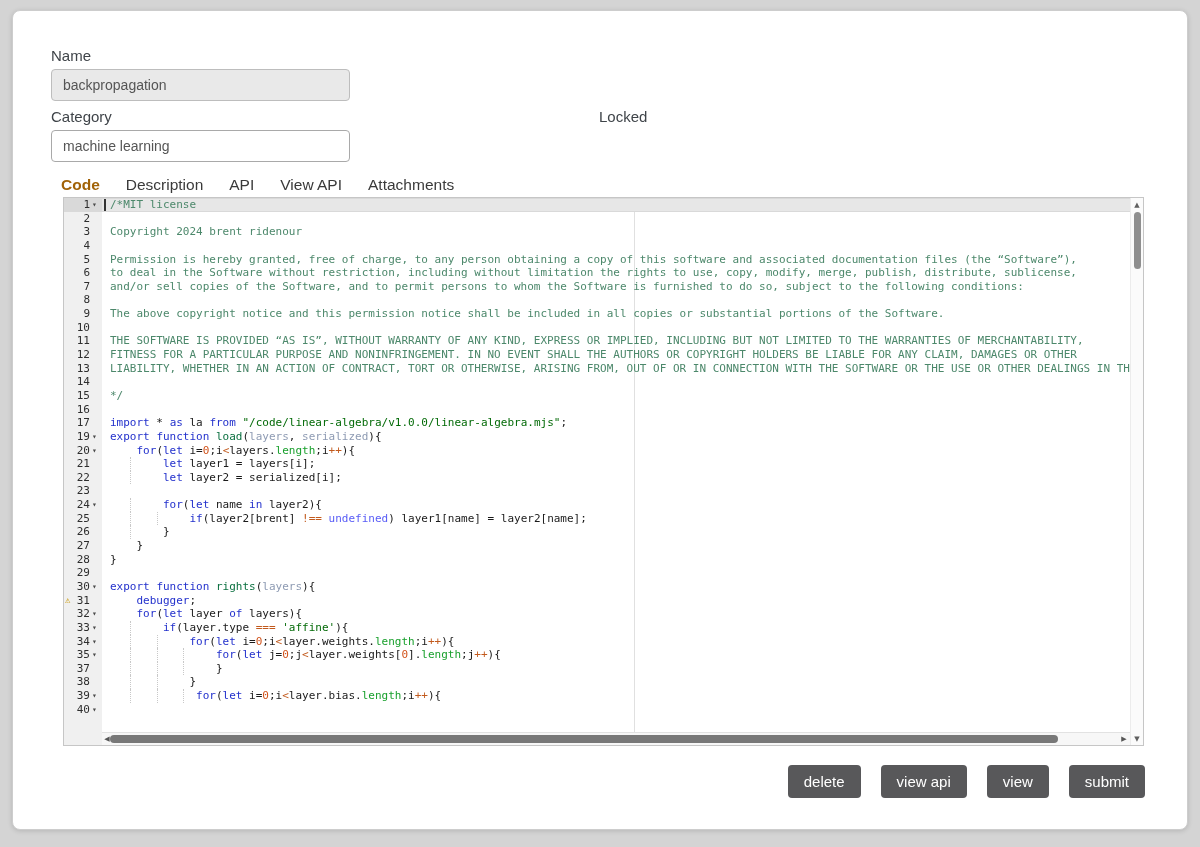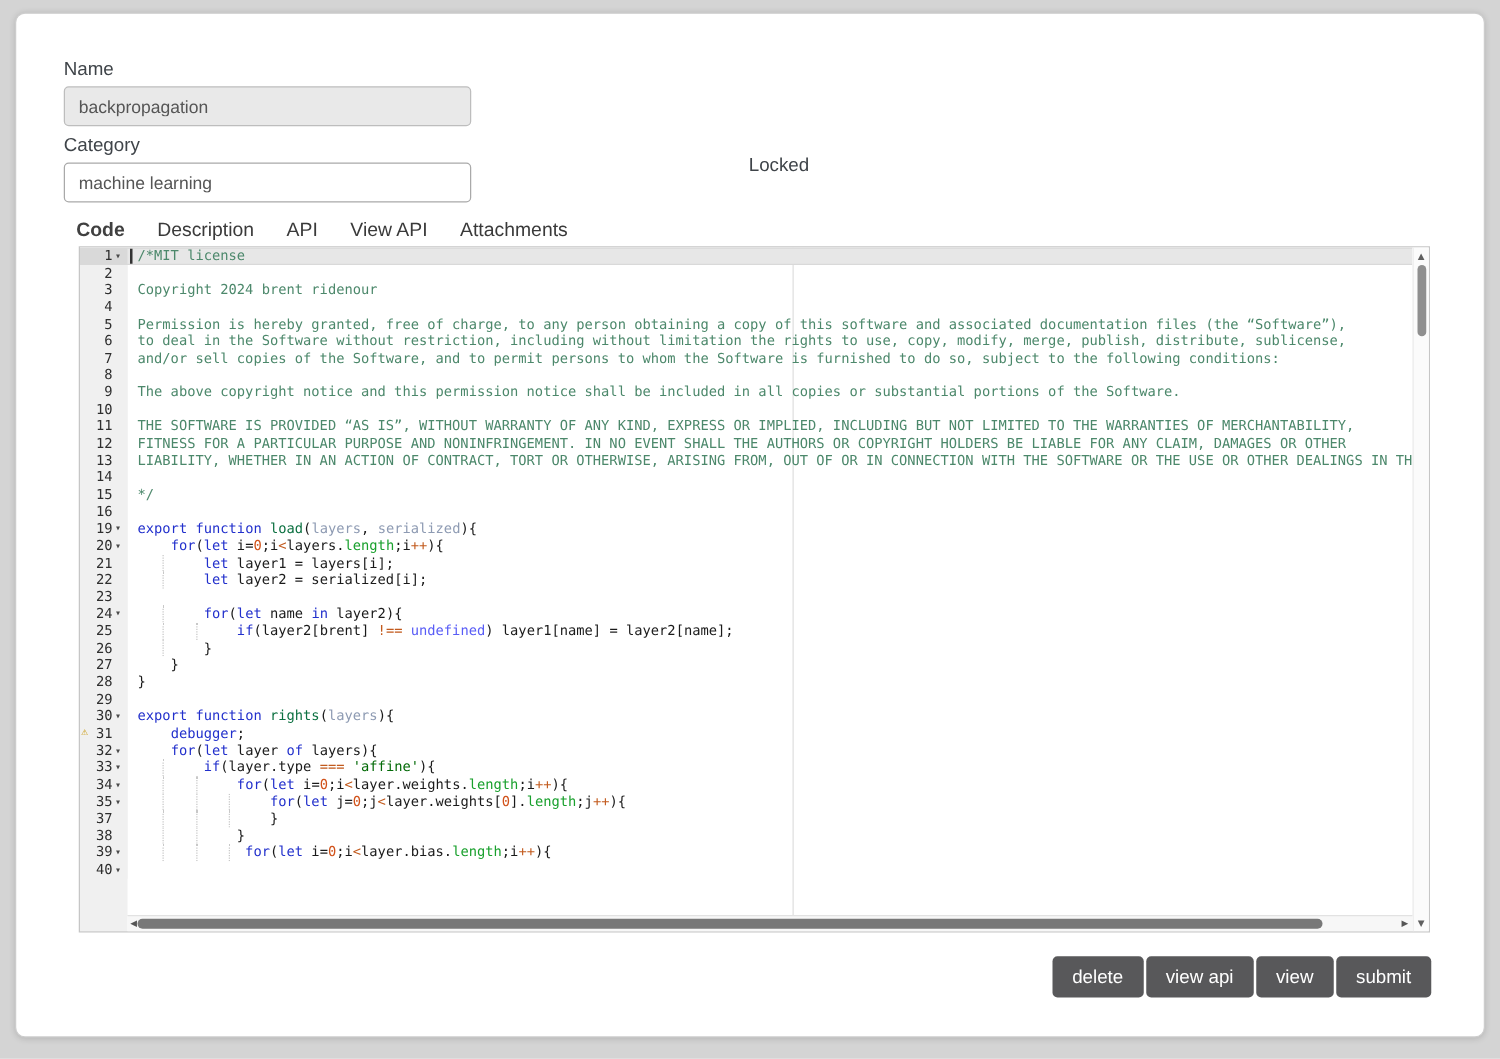--- a/index.html
+++ b/index.html
@@ -15,27 +15,27 @@
     width:1176px;height:820px;
     background:#ffffff;
     border:1px solid #cdcdcd;
     border-radius:8px;
     box-shadow:0 1px 5px rgba(0,0,0,0.15);
     overflow:hidden;
   }
   
   .form-area{padding:34px 0 0 38px;}
   .frow{display:flex;}
-  .frow + .frow{margin-top:5px;align-items:center;}
+  .frow + .frow{margin-top:5px;}
   .fcol1{width:548px;}
   .fcol2{flex:1;}
   .flabel{display:block;font-size:15px;color:#3f4449;margin:2px 0 5px 0;}
   .inp{
     display:block;box-sizing:border-box;
-    width:326px;height:32px;
+    width:299px;height:32px;
     border:1px solid #a9a9a9;border-radius:4px;
     background:#fff;color:#555;
     font-family:"Liberation Sans",sans-serif;font-size:14px;
     padding:0 11px;outline:none;
   }
   .inp:disabled{background:#e9e9e9;border-color:#bdbdbd;color:#555;}
   .sel{
     position:relative;box-sizing:border-box;
     width:299px;height:32px;
     border:1px solid #a9a9a9;border-radius:4px;
@@ -45,21 +45,21 @@
   }
   .chev{
     position:absolute;right:12px;top:11px;
     width:7px;height:7px;
     border-right:2px solid #3a3a3a;border-bottom:2px solid #3a3a3a;
     transform:rotate(45deg);
   }
   
   .tab-bar{margin:14px 0 3px 48px;display:flex;gap:26px;font-size:15.5px;color:#3a3a3a;}
   .tab{cursor:pointer;}
-  .tab.active{font-weight:bold;color:#404040;}
+  .tab.active{font-weight:bold;color:#a16207;}
   
   .editor{
     position:relative;
     margin:0 0 0 50px;
     width:1081px;height:549px;
     box-sizing:border-box;
     border:1px solid #c6c6c6;
     background:#fff;
     font-family:"DejaVu Sans Mono", monospace;
     font-size:11px;
@@ -87,21 +87,21 @@
   .vscroll{position:absolute;right:0;top:0;bottom:0;width:13px;background:#fbfbfb;border-left:1px solid #ececec;box-sizing:border-box;}
   .sarrow{height:13px;display:flex;align-items:center;justify-content:center;font-size:7px;color:#606060;font-family:"DejaVu Sans",sans-serif;}
   .sarrow.down{position:absolute;bottom:0;left:0;right:0;}
   .vthumb{position:absolute;top:14px;left:3px;width:7px;height:57px;background:#8f8f8f;border-radius:4px;}
   .hscroll{position:absolute;left:38px;right:13px;bottom:0;height:13px;background:#f7f7f7;border-top:1px solid #e2e2e2;box-sizing:border-box;}
   .harrow{position:absolute;top:0;bottom:0;width:10px;display:flex;align-items:center;justify-content:center;font-size:7px;color:#555;font-family:"DejaVu Sans",sans-serif;}
   .harrow.left{left:0;}
   .harrow.right{right:1px;}
   .hthumb{position:absolute;left:8px;top:2px;height:8px;width:948px;background:#787878;border-radius:5px;}
   
-  .actions{display:flex;justify-content:flex-end;gap:2px;margin:19px 42px 0 0;}
+  .actions{display:flex;justify-content:flex-end;gap:20px;margin:19px 42px 0 0;}
   .abtn{
     background:#58585a;color:#fff;border:none;border-radius:4px;
     font-family:"Liberation Sans",sans-serif;font-size:15px;
     padding:8px 16px;cursor:pointer;
   }
 </style>
 <style>.tk-k{color:#2230cc}
 .tk-s{color:#036a07}
 .tk-c{color:#4c886b}
 .tk-n{color:#d1521a}
@@ -254,20 +254,27 @@
           </div>
           <div class="ed-row">
             <div class="gut">
               <span class="num">16</span>
               <span class="fold"></span>
             </div>
             <div class="cnt"></div>
           </div>
           <div class="ed-row">
             <div class="gut">
+              <span class="num">17</span>
+              <span class="fold"></span>
+            </div>
+            <div class="cnt"><span class="tk-k">import</span><span class="tk-d"> * </span><span class="tk-k">as</span><span class="tk-d"> la </span><span class="tk-k">from</span><span class="tk-d"> </span><span class="tk-s">"/code/linear-algebra/v1.0.0/linear-algebra.mjs"</span><span class="tk-d">;</span></div>
+          </div>
+          <div class="ed-row">
+            <div class="gut">
               <span class="num">19</span>
               <span class="fold">▾</span>
             </div>
             <div class="cnt"><span class="tk-k">export</span><span class="tk-d"> </span><span class="tk-k">function</span><span class="tk-d"> </span><span class="tk-f">load</span><span class="tk-d">(</span><span class="tk-p">layers</span><span class="tk-d">, </span><span class="tk-p">serialized</span><span class="tk-d">){</span></div>
           </div>
           <div class="ed-row">
             <div class="gut">
               <span class="num">20</span>
               <span class="fold">▾</span>
             </div>

